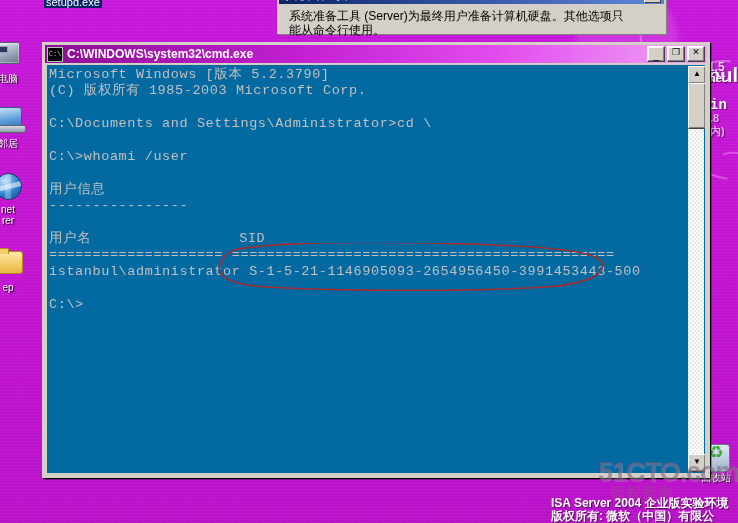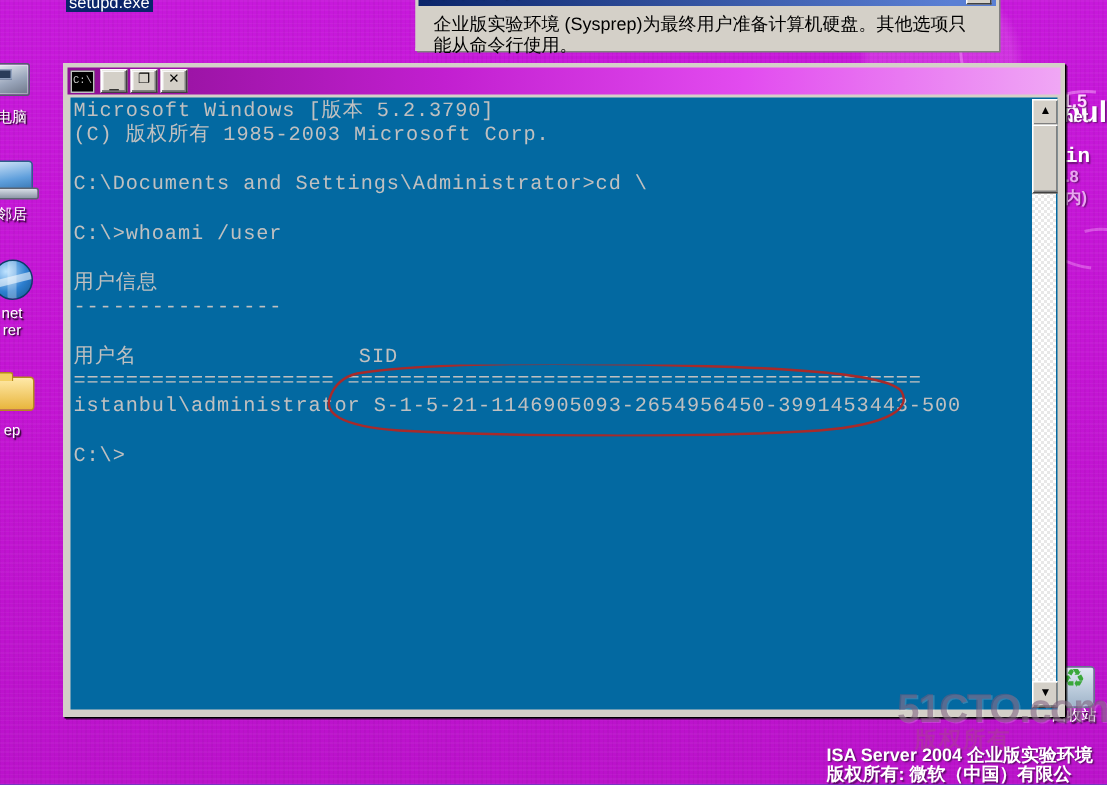--- a/index.html
+++ b/index.html
@@ -183,27 +183,28 @@
   <span class="lbl">回收站</span>
 </div>
 
 <div id="setupexe">setupd.exe</div>
 
 <div id="sysprep">
   <div class="tbar">
     <span class="t">系统准备工具 2.0</span>
     <span class="xbtn">✕</span>
   </div>
-  <div class="body" style="white-space:pre-line;">企业版实验环境 (Sysprep)为最终用户准备计算机硬盘。其他选项只
+  <div class="body" style="white-space:pre-line;">系统准备工具 (Server)为最终用户准备计算机硬盘。其他选项只
 能从命令行使用。</div>
 </div>
 
 <div id="cmdwin">
   <div class="tbar">
     <span class="ficon">C:\</span>
+    <span class="t">C:\WINDOWS\system32\cmd.exe</span>
     <span class="btns">
       <span class="btn min">
         <span class="gl">_</span>
       </span>
       <span class="btn">
         <span class="gl">❐</span>
       </span>
       <span class="btn">
         <span class="gl">✕</span>
       </span>

